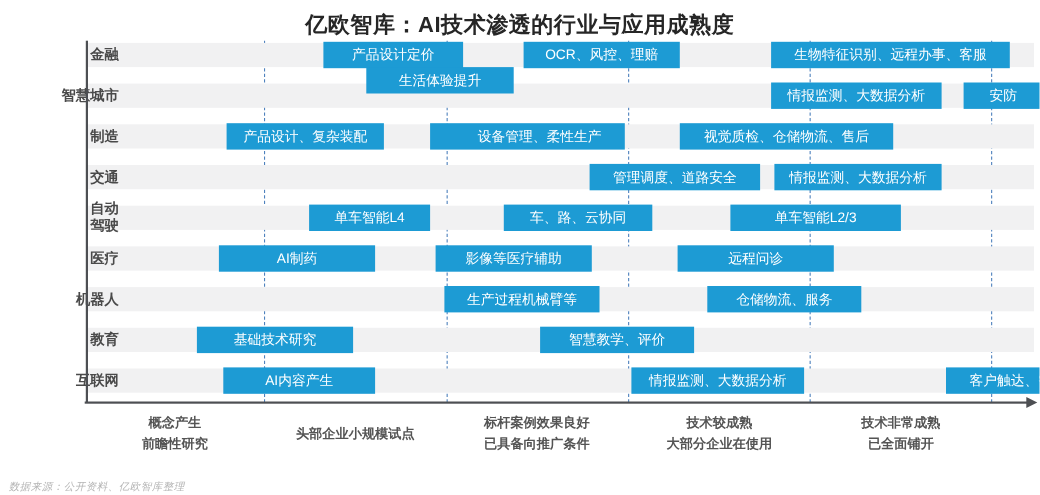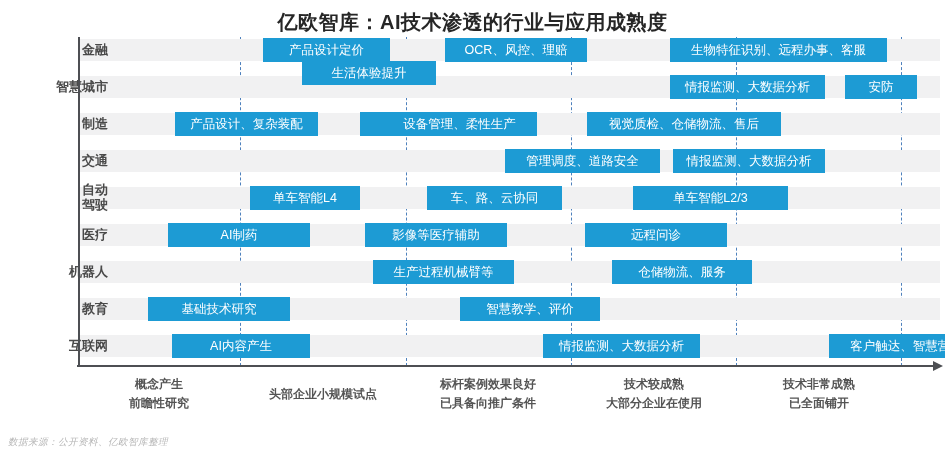--- a/index.html
+++ b/index.html
@@ -36,21 +36,21 @@
   }
   .x-arrow{
     position:absolute;left:933px;top:361px;width:0;height:0;
     border-top:5px solid transparent;border-bottom:5px solid transparent;
     border-left:10px solid #4d4f53;
   }
   .app-box{
     position:absolute;height:24px;
     background:#1d9bd4;color:#ffffff;
     display:flex;align-items:center;justify-content:center;
-    font-size:12.5px;white-space:nowrap;overflow:hidden;
+    font-size:12.5px;white-space:nowrap;overflow:hidden;margin-left:31px;
   }
   .industry{
     position:absolute;left:0;width:68px;height:32px;
     display:flex;align-items:center;justify-content:flex-end;
     font-size:13px;font-weight:bold;color:#4a4a4a;
     text-align:right;white-space:pre-line;line-height:1.15;margin-left:40px;
   }
   .stage-label{
     position:absolute;top:375px;width:210px;height:38px;
     display:flex;align-items:center;justify-content:center;

